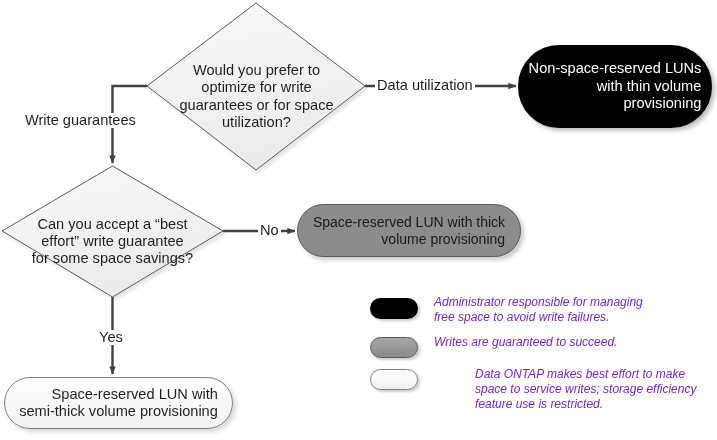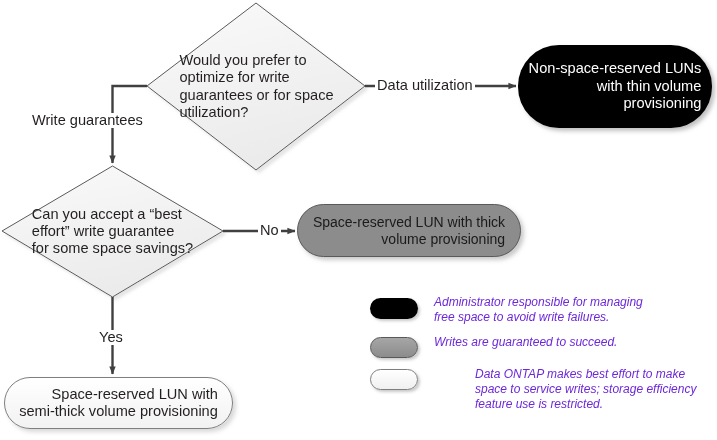--- a/index.html
+++ b/index.html
@@ -11,23 +11,23 @@
     overflow:hidden;
   }
   #canvas{position:relative;width:717px;height:440px;}
 
   
   #wires{position:absolute;left:0;top:0;width:717px;height:440px;}
 
   
   .diamond{position:absolute;}
   .diamond .dtext{
-    position:absolute;left:0;top:0;width:100%;height:100%;
+    position:absolute;left:0;top:10px;width:100%;height:100%;
     display:flex;align-items:center;justify-content:center;
-    text-align:left;line-height:1.18;
+    text-align:center;line-height:1.18;
     font-size:14.5px;
     padding:0 8px;box-sizing:border-box;
     white-space:pre-line;
   }
   #diamond-optimize{left:147px;top:2px;width:219px;height:169px;}
   #diamond-optimize .dtext{font-size:14.6px;}
   #diamond-best-effort{left:1px;top:165px;width:223px;height:133px;}
   #diamond-best-effort .dtext{font-size:14.6px;}
 
   
@@ -66,21 +66,21 @@
   
   .edge-label{
     position:absolute;
     font-size:14.6px;
     color:#231f20;
     white-space:nowrap;
     background:#ffffff;
     line-height:1;
   }
   #label-space-utilization{left:375px;top:78px;padding:0 2px;}
-  #label-write-guarantees{left:30px;top:113px;padding:0 2px;}
+  #label-write-guarantees{left:23px;top:113px;padding:0 2px;}
   #label-no{left:246px;top:223px;padding:0 2px;margin-left:12px;}
   #label-yes{left:97px;top:330px;padding:0 2px;}
 
   
   #legend{position:absolute;left:370px;top:296px;width:345px;}
   .legend-row{display:flex;align-items:flex-start;margin-bottom:9px;}
   .legend-row:last-child{margin-bottom:0;gap:41px;}
   .swatch{
     flex:0 0 auto;width:48px;height:21px;border-radius:11px;
     margin-right:16px;margin-top:2px;

